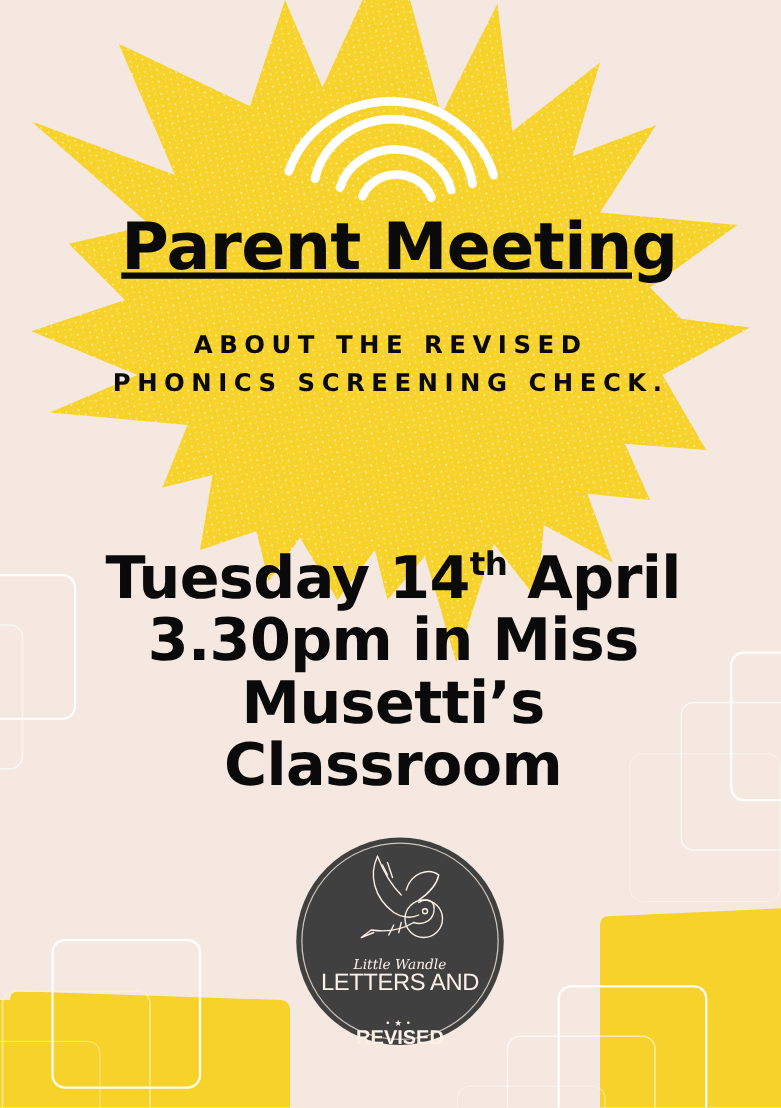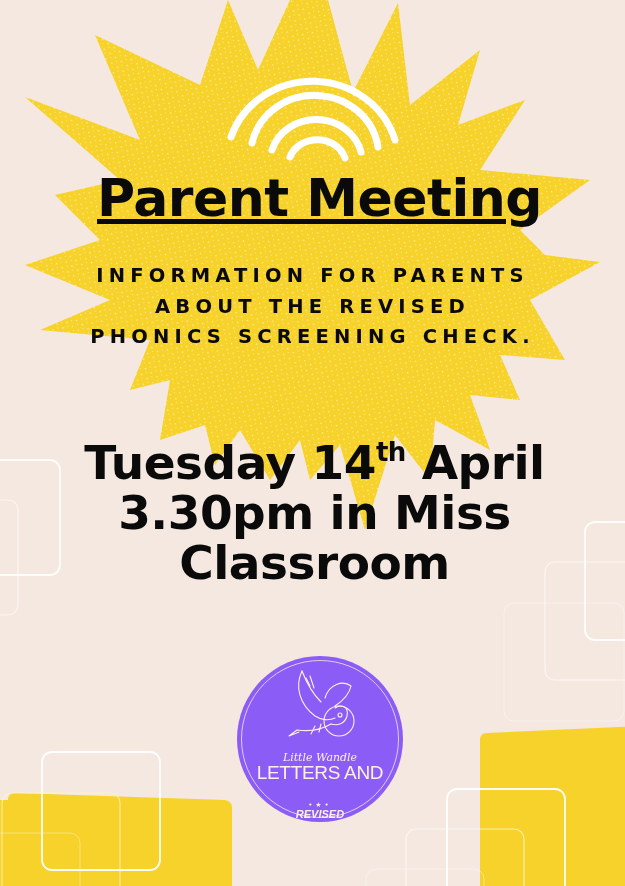--- a/index.html
+++ b/index.html
@@ -25,35 +25,35 @@
     .subtitle span { display: block; }
     .event {
       position: absolute; left: 0; width: 625px; top: 438px;
       text-align: center; font-family: "DejaVu Sans", sans-serif;
       font-weight: bold; font-size: 47px; color: #0a0a0a;
       line-height: 50px; letter-spacing: -0.5px; padding-left: 4px;
     }
     .event span { display: block; }
     .event sup { font-size: 26px; vertical-align: 18px; line-height: 0; }
     .logo {
-      position: absolute; left: 237px; top: 656px; width: 166px; height: 166px;
-      border-radius: 50%; background: #8b5cf6;
+      position: absolute; left: 237px; top: 670px; width: 166px; height: 166px;
+      border-radius: 50%; background: #404040;
     }
     .logo-ring {
       position: absolute; left: 4px; top: 4px; right: 4px; bottom: 4px;
       border-radius: 50%; border: 1px solid rgba(255,240,225,0.75);
     }
     .logo-text {
       position: absolute; left: 0; width: 166px; text-align: center; color: #fdf1e6;
     }
     .logo-script { top: 95px; font-family: "DejaVu Serif", serif; font-style: italic; font-size: 11px; }
     .logo-main { top: 107px; font-family: "Liberation Sans", sans-serif; font-size: 19px; line-height: 19px; letter-spacing: -0.3px; }
     .logo-main span { display: block; }
     .logo-stars { top: 145px; font-size: 7px; letter-spacing: 3px; }
-    .logo-revised { top: 152px; font-family: "Liberation Sans", sans-serif; font-weight: bold; font-size: 11px; font-style: italic; }
+    .logo-revised { top: 152px; font-family: "Liberation Sans", sans-serif; font-weight: bold; font-size: 16px; }
   </style>
 </head>
 <body>
 
 <svg class="layer" viewBox="0 0 625 886" xmlns="http://www.w3.org/2000/svg">
 
   <rect x="-60" y="460" width="120" height="115" rx="10" fill="none" stroke="#ffffff" stroke-width="1.8" opacity="0.9"></rect>
   <rect x="-70" y="500" width="88" height="115" rx="10" fill="none" stroke="#ffffff" stroke-width="1.2" opacity="0.6"></rect>
 
   <rect x="585" y="522" width="80" height="118" rx="10" fill="none" stroke="#ffffff" stroke-width="1.8" opacity="0.9"></rect>
@@ -94,28 +94,28 @@
     <path d="M231 137 A86 82 0 0 1 395 140"></path>
     <path d="M252 143 A64 60 0 0 1 378 147"></path>
     <path d="M272 150 A46 42 0 0 1 361 152"></path>
     <path d="M290 157 A29 26 0 0 1 345 158"></path>
   </g>
 </svg>
 
 <div class="title">Parent Meeting</div>
 
 <div class="subtitle">
-  <span>INFORMATION FOR PARENTS</span>
   <span>ABOUT THE REVISED</span>
   <span>PHONICS SCREENING CHECK.</span>
 </div>
 
 <div class="event">
   <span><b>Tuesday 14</b><sup>th</sup><b> April</b></span>
   <span>3.30pm in Miss</span>
+  <span>Musetti’s</span>
   <span>Classroom</span>
 </div>
 
 <div class="logo">
   <div class="logo-ring"></div>
   <svg style="position:absolute;left:40px;top:10px;width:90px;height:80px;" viewBox="0 0 90 80" xmlns="http://www.w3.org/2000/svg">
     <g fill="none" stroke="#fdf1e6" stroke-width="1.1" stroke-linecap="round" stroke-linejoin="round">
       <circle cx="62" cy="55" r="15"></circle>
       <path d="M25 5 C18 20 22 38 38 50 C44 54 52 55 58 52"></path>
       <path d="M25 5 C30 18 36 28 44 36"></path>

